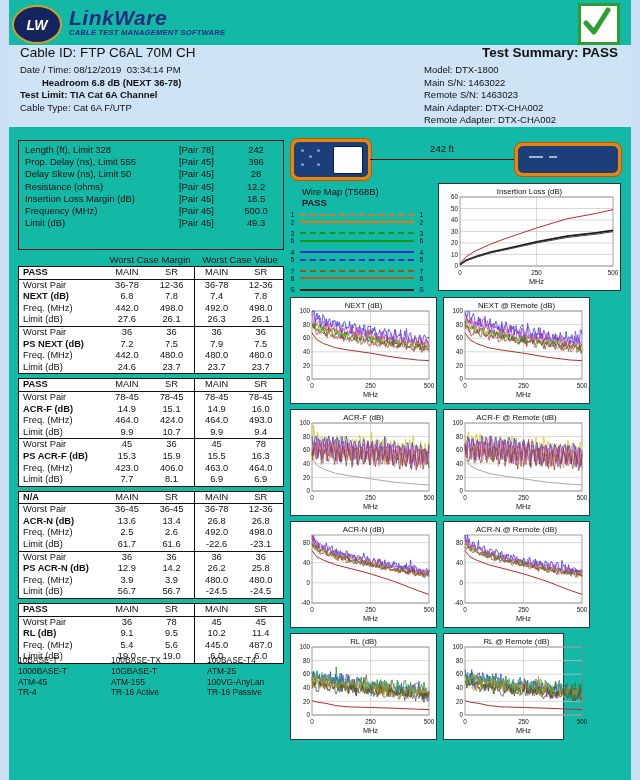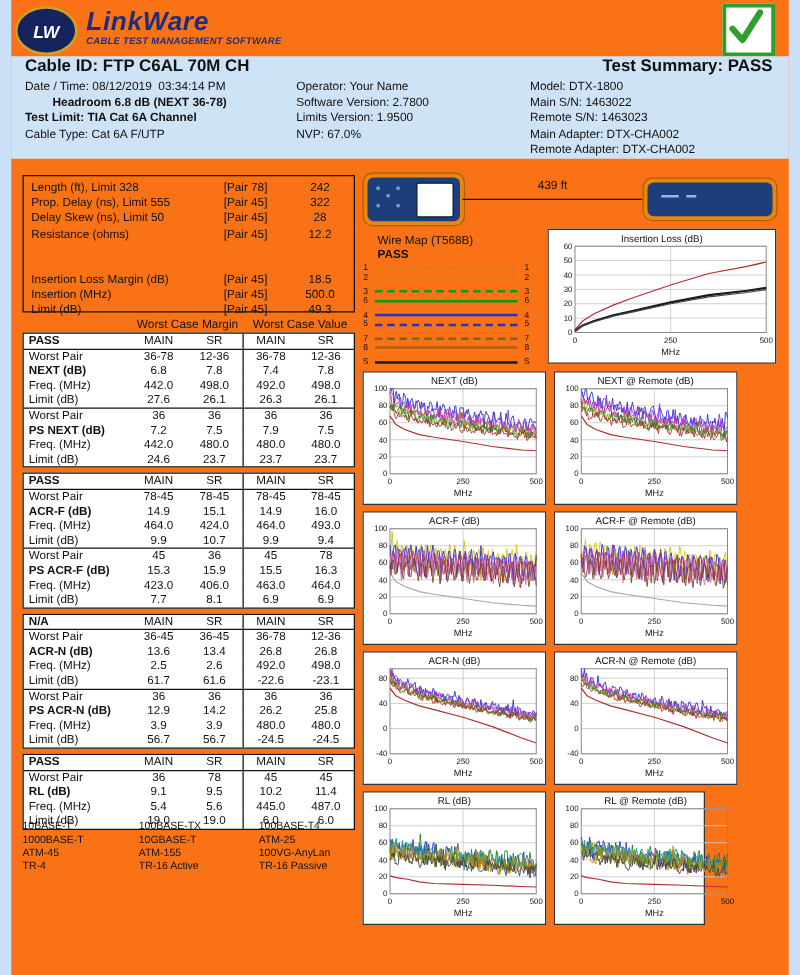--- a/index.html
+++ b/index.html
@@ -1,43 +1,43 @@
 <!DOCTYPE html>
 <html><head>
 <meta charset="utf-8">
 <style>
   html,body{margin:0;padding:0;background:#fff}
-  .page{position:relative;width:640px;height:780px;background:#f97316;overflow:hidden;
+  .page{position:relative;width:640px;height:780px;background:#14b8a6;overflow:hidden;
         font-family:"Liberation Sans",sans-serif;color:#111}
   .strip{position:absolute;top:0;width:9px;height:780px;background:#cbe0f6}
   #strip-l{left:0}#strip-r{right:0}
 
   
   #logo{position:absolute;left:12px;top:5px;display:flex;align-items:flex-start}
   .logo-oval{width:46px;height:35px;background:#15235f;border:2px solid #c9a227;border-radius:50%;
              color:#fff;font-weight:bold;font-style:italic;font-size:14px;display:flex;
              align-items:center;justify-content:center}
   .logo-text{margin-left:7px;padding-top:2px}
   .logo-title{font-size:21px;font-weight:bold;font-style:italic;color:#1f2d7c;line-height:21px;letter-spacing:.5px}
   .logo-sub{font-size:7.6px;font-weight:bold;font-style:italic;color:#1f2d7c;letter-spacing:.2px}
   #passbox{position:absolute;left:578px;top:3px;width:36px;height:36px;border:3px solid #2f9e2f;background:#fff}
 
   
   #blueband{position:absolute;left:9px;top:45px;width:622px;height:82px;background:#cfe3f6}
-  #cable-id{position:absolute;left:11px;top:0;font-size:13.5px;font-weight:bold}
+  #cable-id{position:absolute;left:11px;top:0;font-size:13.5px;font-weight:normal}
   #testsum{position:absolute;right:13px;top:0;font-size:13.5px;font-weight:bold}
   .infocol{position:absolute;top:19px;font-size:9.5px;line-height:12.6px;white-space:pre}
   #ic1{left:11px}#ic2{left:228px}#ic3{left:415px}
 
   
   #sumbox{position:absolute;left:18px;top:140px;width:266px;height:110px;border:1.5px solid #111;
           box-sizing:border-box;padding-top:3px}
   .sb-row{display:flex;padding:0 6px;font-size:9.4px;line-height:12.2px}
   .sb-l{flex:1}.sb-p{width:56px}.sb-v{width:42px;text-align:center}
-  .sb-spacer{margin-top:24px}
+  .sb-spacer{}
 
   
   .wch{position:absolute;top:254px;font-size:9.5px}
   #wch-m{left:96px;width:108px;text-align:center}
   #wch-v{left:196px;width:88px;text-align:center}
 
   
   #results{position:absolute;left:18px;top:266px;width:266px}
   .rt-sec{border:1.5px solid #111;margin-bottom:4px;background:#fff}
   .rt-row{display:flex;font-size:9.3px;line-height:11.6px}
@@ -110,52 +110,51 @@
   <div id="passbox" data-name="pass-checkbox">
     <svg width="30" height="30" viewBox="0 0 30 30" data-name="checkmark-icon">
       <polyline points="5,17 13,26 27,4" fill="none" stroke="#2f9e2f" stroke-width="5" stroke-linecap="round" stroke-linejoin="round"></polyline>
     </svg>
   </div>
 
   <div id="blueband" data-name="report-info-band">
     <div id="cable-id" data-name="cable-id-title">Cable ID: FTP C6AL 70M CH</div>
     <div id="testsum" data-name="test-summary-status">Test Summary: PASS</div>
     <div class="infocol" id="ic1" data-name="info-col-test"><div data-name="info-line">Date / Time: 08/12/2019  03:34:14 PM</div><div data-name="info-line" style="font-weight: bold; padding-left: 22px;">Headroom 6.8 dB (NEXT 36-78)</div><div data-name="info-line" style="font-weight: bold;">Test Limit: TIA Cat 6A Channel</div><div data-name="info-line">Cable Type: Cat 6A F/UTP</div></div>
-    <div class="infocol" id="ic2" data-name="info-col-operator"><div data-name="info-line">Operator: Your Name</div><div data-name="info-line">Software Version: 2.7800</div><div data-name="info-line">Limits Version: 1.9500</div><div data-name="info-line">NVP: 67.0%</div></div>
     <div class="infocol" id="ic3" data-name="info-col-model"><div data-name="info-line">Model: DTX-1800</div><div data-name="info-line">Main S/N: 1463022</div><div data-name="info-line">Remote S/N: 1463023</div><div data-name="info-line">Main Adapter: DTX-CHA002</div><div data-name="info-line">Remote Adapter: DTX-CHA002</div></div>
   </div>
 
   <div id="sumbox" data-name="summary-box">
       <div class="sb-row" data-name="summary-row">
         <div class="sb-l" data-name="summary-label">Length (ft), Limit 328</div>
         <div class="sb-p" data-name="summary-pair">[Pair 78]</div>
         <div class="sb-v" data-name="summary-value">242</div>
       </div>
       <div class="sb-row" data-name="summary-row">
         <div class="sb-l" data-name="summary-label">Prop. Delay (ns), Limit 555</div>
         <div class="sb-p" data-name="summary-pair">[Pair 45]</div>
-        <div class="sb-v" data-name="summary-value">322</div>
+        <div class="sb-v" data-name="summary-value">396</div>
       </div>
       <div class="sb-row" data-name="summary-row">
         <div class="sb-l" data-name="summary-label">Delay Skew (ns), Limit 50</div>
         <div class="sb-p" data-name="summary-pair">[Pair 45]</div>
         <div class="sb-v" data-name="summary-value">28</div>
       </div>
       <div class="sb-row" data-name="summary-row">
         <div class="sb-l" data-name="summary-label">Resistance (ohms)</div>
         <div class="sb-p" data-name="summary-pair">[Pair 45]</div>
         <div class="sb-v" data-name="summary-value">12.2</div>
       </div>
       <div class="sb-row sb-spacer" data-name="summary-row">
         <div class="sb-l" data-name="summary-label">Insertion Loss Margin (dB)</div>
         <div class="sb-p" data-name="summary-pair">[Pair 45]</div>
         <div class="sb-v" data-name="summary-value">18.5</div>
       </div>
       <div class="sb-row" data-name="summary-row">
-        <div class="sb-l" data-name="summary-label">Insertion (MHz)</div>
+        <div class="sb-l" data-name="summary-label">Frequency (MHz)</div>
         <div class="sb-p" data-name="summary-pair">[Pair 45]</div>
         <div class="sb-v" data-name="summary-value">500.0</div>
       </div>
       <div class="sb-row" data-name="summary-row">
         <div class="sb-l" data-name="summary-label">Limit (dB)</div>
         <div class="sb-p" data-name="summary-pair">[Pair 45]</div>
         <div class="sb-v" data-name="summary-value">49.3</div>
       </div>
     </div>
 
@@ -417,21 +416,21 @@
   <div id="dev-main" data-name="main-tester-image">
     <div class="face" data-name="main-tester-face"></div>
     <div class="screen" data-name="main-tester-screen"></div>
     <div class="dot" style="left:10px;top:10px" data-name="tester-button-dot"></div>
     <div class="dot" style="left:18px;top:16px" data-name="tester-button-dot"></div>
     <div class="dot" style="left:10px;top:24px" data-name="tester-button-dot"></div>
     <div class="dot" style="left:26px;top:10px" data-name="tester-button-dot"></div>
     <div class="dot" style="left:26px;top:24px" data-name="tester-button-dot"></div>
   </div>
   <div id="link-line" data-name="link-cable-line"></div>
-  <div id="link-label" data-name="link-length-label">439 ft</div>
+  <div id="link-label" data-name="link-length-label">242 ft</div>
   <div id="dev-remote" data-name="remote-tester-image">
     <div class="face" data-name="remote-tester-face"></div>
     <div class="mark" style="left:14px;top:13px;width:14px" data-name="remote-mark"></div>
     <div class="mark" style="left:34px;top:13px;width:8px" data-name="remote-mark"></div>
   </div>
 
   <div id="wiremap" data-name="wire-map">
     <div class="wm-title" data-name="wire-map-title">Wire Map (T568B)</div>
     <div class="wm-status" data-name="wire-map-status">PASS</div>
     <div id="wm-lines" data-name="wire-map-lines">

